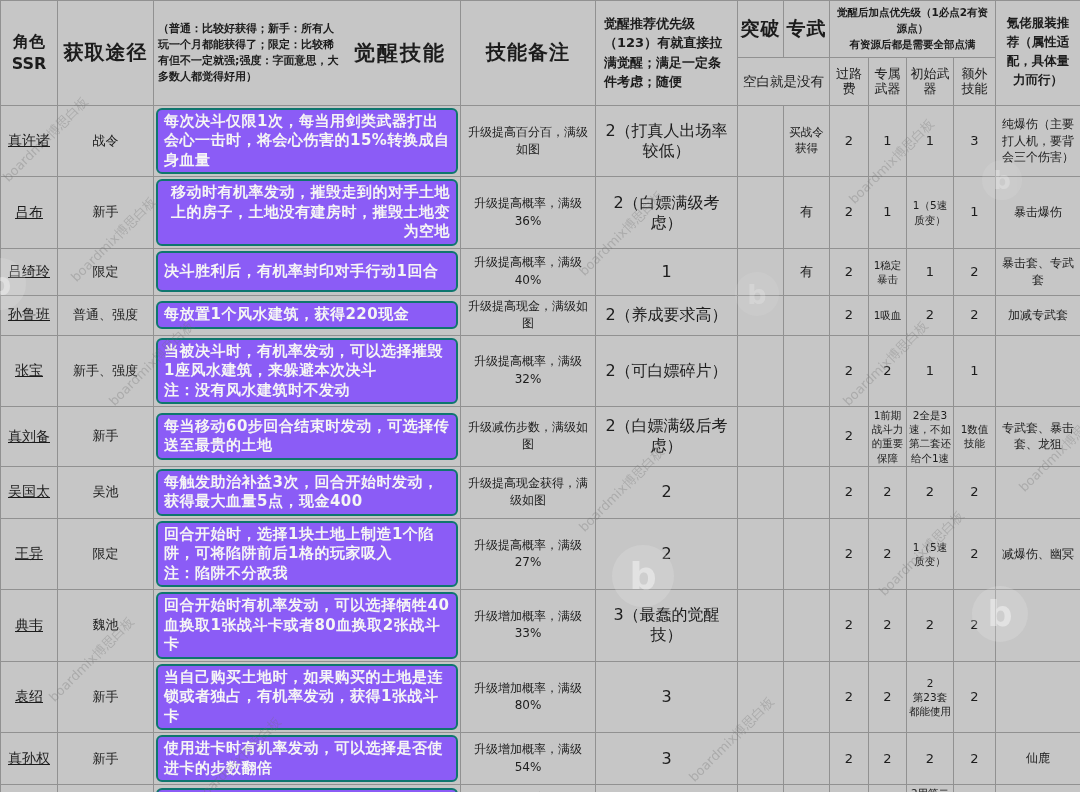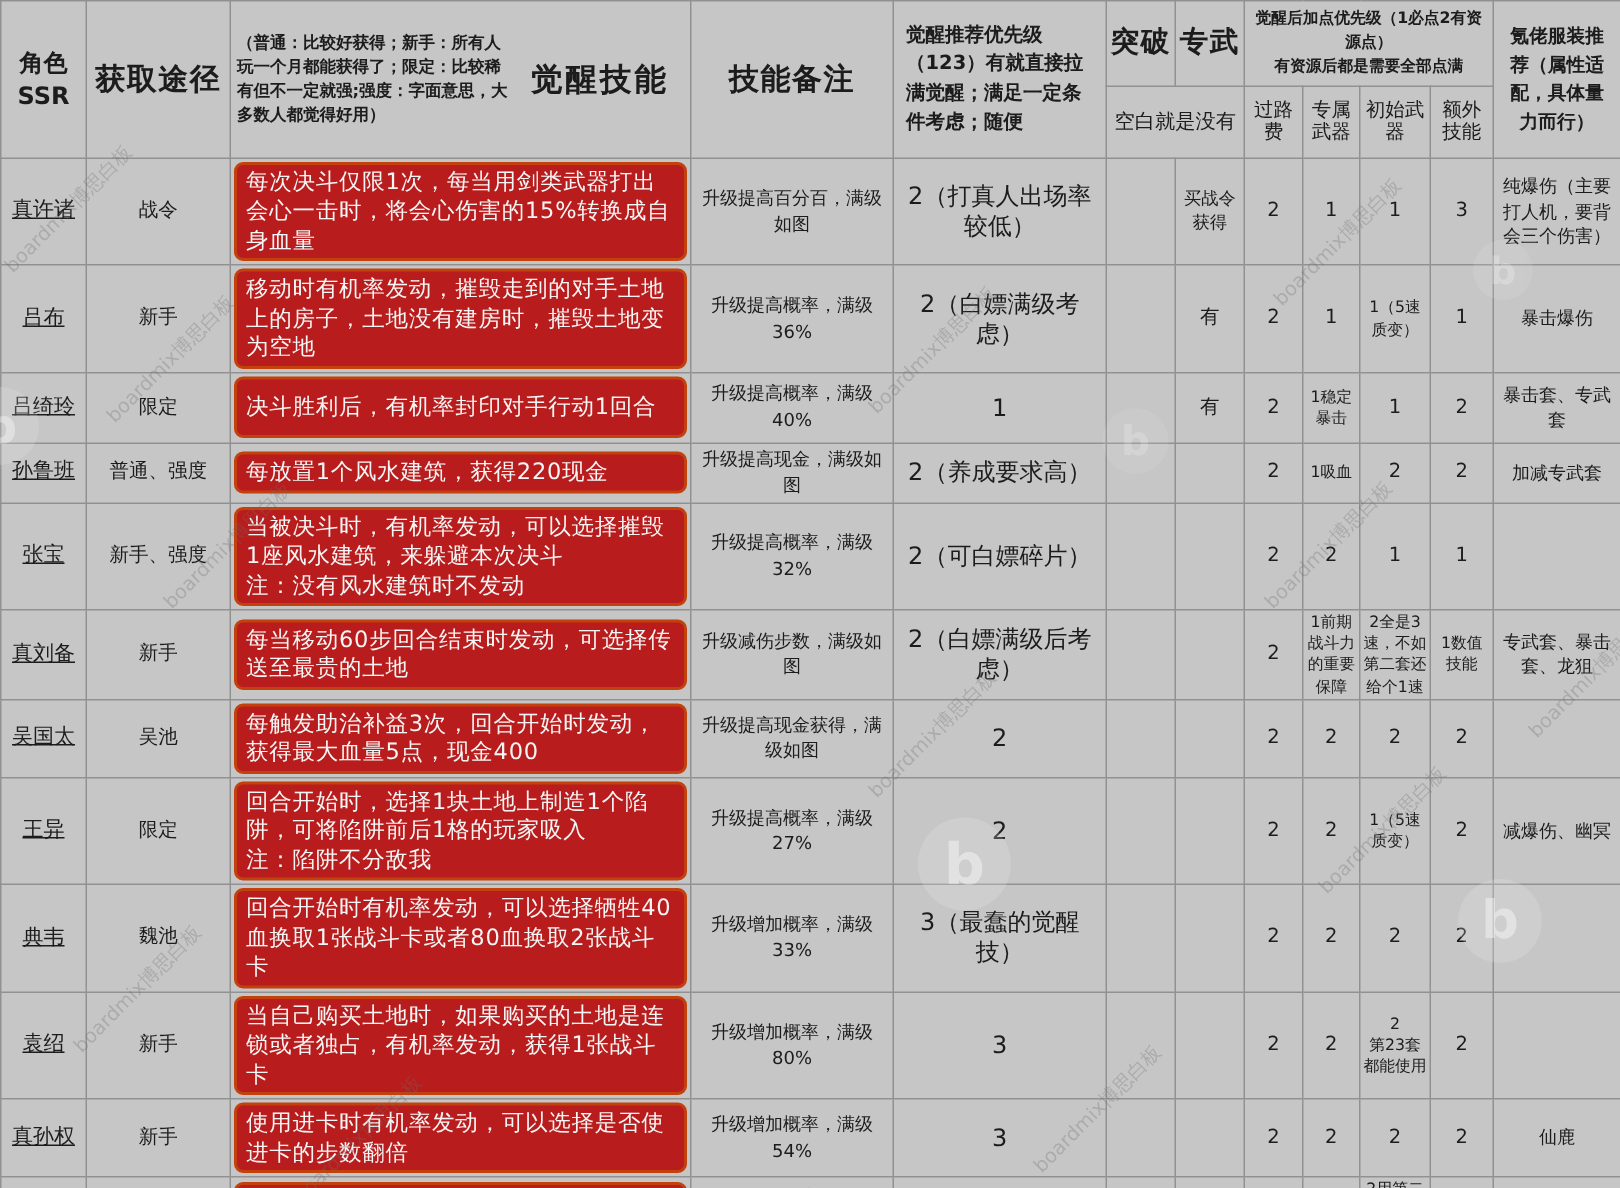--- a/index.html
+++ b/index.html
@@ -19,35 +19,35 @@
   .h-big{font-size:20px;letter-spacing:1px;}
   .h-skill-wrap{display:flex;align-items:center;height:100%;}
   .h-skill-small{width:182px;font-size:11px;font-weight:bold;text-align:left;line-height:1.45;padding:0 2px;}
   .h-skill-big{flex:1;font-size:21px;font-weight:bold;letter-spacing:2px;}
   .h-skill-td{padding:0 2px;}
   .h-priority{font-size:13px;text-align:left;padding:2px 8px;line-height:1.5;}
   .h-bw{font-size:19px;letter-spacing:1px;margin-top:14px;}
   .h-blank{font-size:13.5px;font-weight:normal;}
   .h-points{font-size:10.5px;line-height:1.5;margin-top:17px;}
   .h-sub{font-size:13px;font-weight:normal;line-height:1.2;}
-  .h-outfit{font-size:12.5px;line-height:1.5;padding:2px 6px;}
+  .h-outfit{font-size:12.5px;line-height:1.5;padding:2px 6px;font-family:Liberation Mono, monospace;}
   td.c-name{font-size:14px;text-decoration:underline;}
   td.c-source{font-size:13px;}
   td.c-skill{padding:0;}
   td.c-remark{font-size:12px;line-height:1.45;padding:2px 5px;}
   td.c-priority{font-size:16px;}
   td.c-break{font-size:13px;}
   td.c-weapon{font-size:13px;}
   td.c-toll,td.c-excl,td.c-init,td.c-extra{font-size:13px;}
   td.tiny{font-size:10.5px;line-height:1.35;}
   td.small12{font-size:11.5px;line-height:1.35;}
   td.c-outfit{font-size:12px;line-height:1.4;padding:2px 4px;margin-top:28px;}
   .skill-card{
-    margin:2px;border:2px solid #c2410c;border-radius:6px;background:#b91c1c;
-    color:#f5f5f5;font-weight:normal;font-size:15px;line-height:1.3;letter-spacing:0.5px;
+    margin:2px;border:2px solid #0f766e;border-radius:6px;background:#8b5cf6;
+    color:#f5f5f5;font-weight:bold;font-size:15px;line-height:1.3;letter-spacing:0.5px;
     text-align:left;padding:2px 6px;box-sizing:border-box;
     display:flex;align-items:center;white-space:pre-line;
   }
   .wm{
     position:absolute;transform:rotate(-45deg);transform-origin:left bottom;
     font-size:13px;color:#6e6e6e;opacity:0.3;pointer-events:none;white-space:nowrap;z-index:5;
   }
   .b-badge{
     position:absolute;border-radius:50%;background:rgba(235,235,235,0.45);
     color:#ffffff;font-weight:bold;display:flex;align-items:center;justify-content:center;
@@ -113,21 +113,21 @@
           <td class="c-weapon small12">买战令获得</td>
           <td class="c-toll">2</td>
           <td class="c-excl">1</td>
           <td class="c-init">1</td>
           <td class="c-extra">3</td>
           <td class="c-outfit">纯爆伤（主要打人机，要背会三个伤害）</td>
         </tr>
         <tr style="height: 62px;">
           <td class="c-name">吕布</td>
           <td class="c-source">新手</td>
-          <td class="c-skill"><div class="skill-card" style="min-height: 56px;">移动时有机率发动，摧毁走到的对手土地上的房子，土地没有建房时，摧毁土地变为空地</div></td>
+          <td class="c-skill"><div class="skill-card" style="min-height: 56px; text-align: right;">移动时有机率发动，摧毁走到的对手土地上的房子，土地没有建房时，摧毁土地变为空地</div></td>
           <td class="c-remark">升级提高概率，满级36%</td>
           <td class="c-priority">2（白嫖满级考虑）</td>
           <td class="c-break"></td>
           <td class="c-weapon">有</td>
           <td class="c-toll">2</td>
           <td class="c-excl">1</td>
           <td class="c-init tiny">1（5速质变）</td>
           <td class="c-extra">1</td>
           <td class="c-outfit">暴击爆伤</td>
         </tr>

